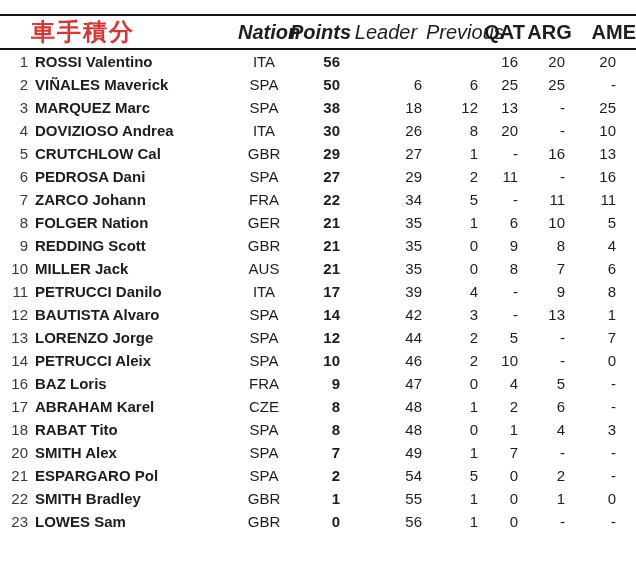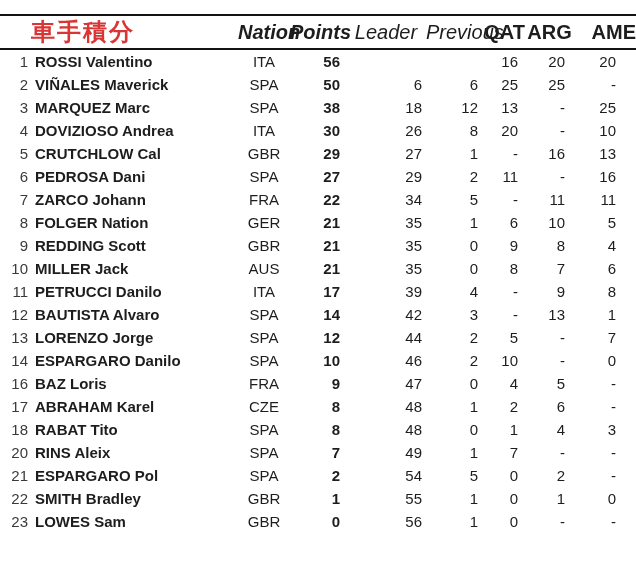--- a/index.html
+++ b/index.html
@@ -216,21 +216,21 @@
         <td class="c-nation">SPA</td>
         <td class="c-points">12</td>
         <td class="c-leader">44</td>
         <td class="c-previous">2</td>
         <td class="c-qat">5</td>
         <td class="c-arg">-</td>
         <td class="c-ame">7</td>
       </tr>
       <tr>
         <td class="c-rank">14</td>
-        <td class="c-name">ESPARGARO Danilo</td>
+        <td class="c-name">PETRUCCI Aleix</td>
         <td class="c-nation">SPA</td>
         <td class="c-points">10</td>
         <td class="c-leader">46</td>
         <td class="c-previous">2</td>
         <td class="c-qat">10</td>
         <td class="c-arg">-</td>
         <td class="c-ame">0</td>
       </tr>
       <tr>
         <td class="c-rank">16</td>
@@ -260,21 +260,21 @@
         <td class="c-nation">SPA</td>
         <td class="c-points">8</td>
         <td class="c-leader">48</td>
         <td class="c-previous">0</td>
         <td class="c-qat">1</td>
         <td class="c-arg">4</td>
         <td class="c-ame">3</td>
       </tr>
       <tr>
         <td class="c-rank">20</td>
-        <td class="c-name">RINS Aleix</td>
+        <td class="c-name">SMITH Alex</td>
         <td class="c-nation">SPA</td>
         <td class="c-points">7</td>
         <td class="c-leader">49</td>
         <td class="c-previous">1</td>
         <td class="c-qat">7</td>
         <td class="c-arg">-</td>
         <td class="c-ame">-</td>
       </tr>
       <tr>
         <td class="c-rank">21</td>

